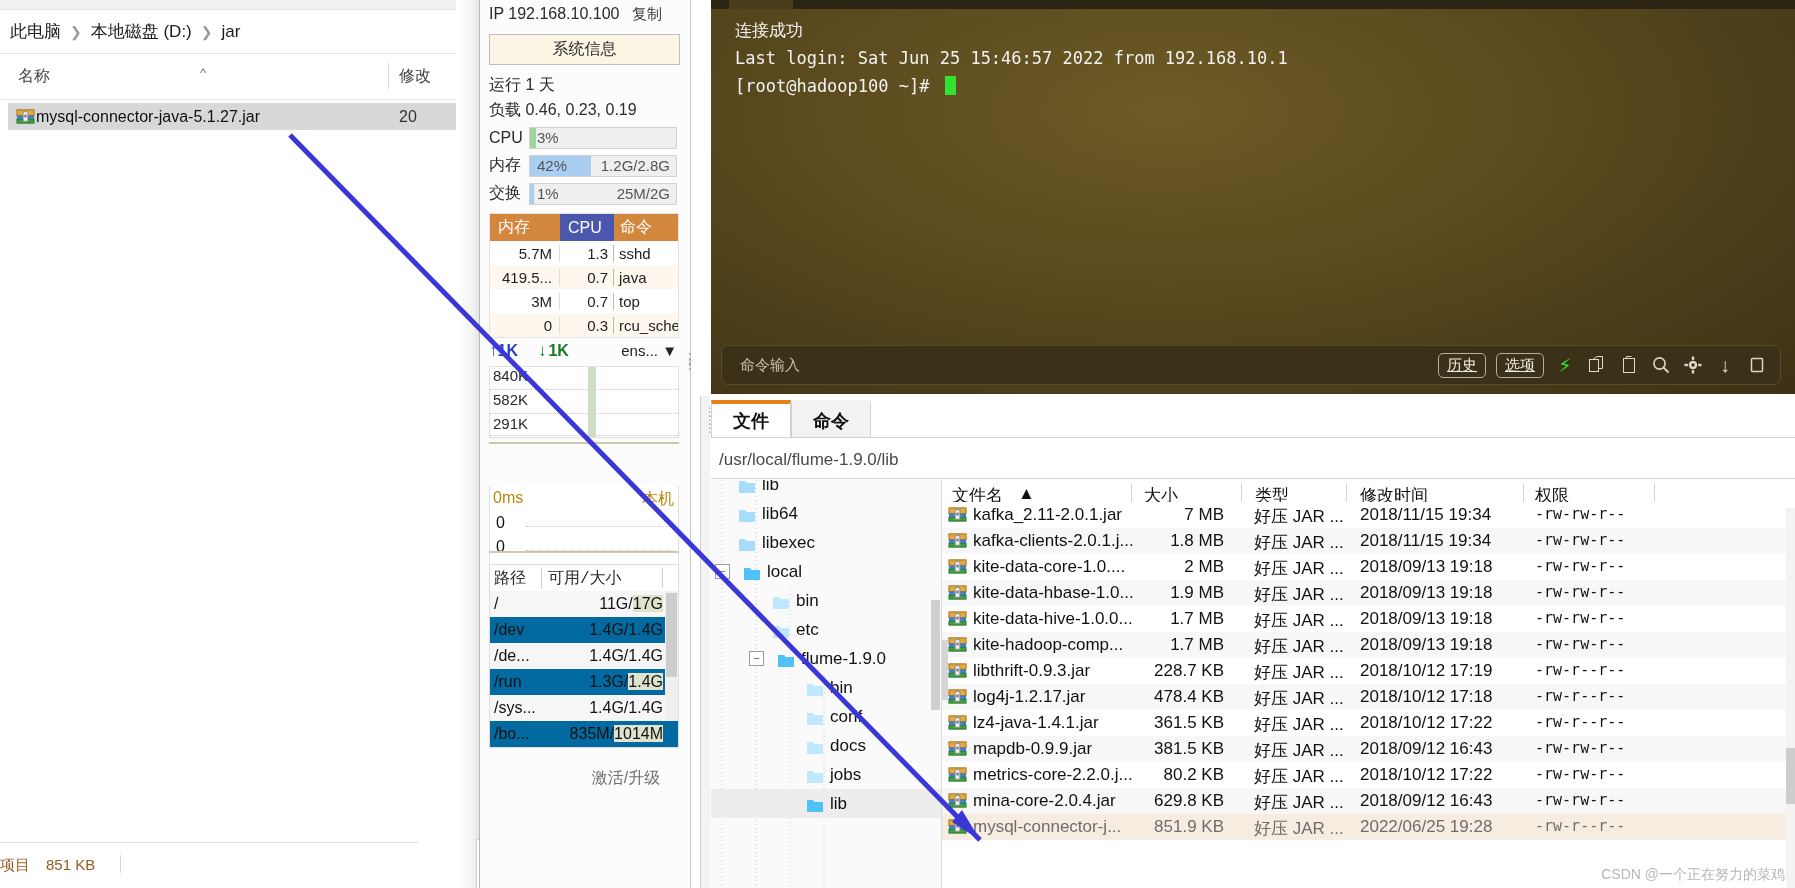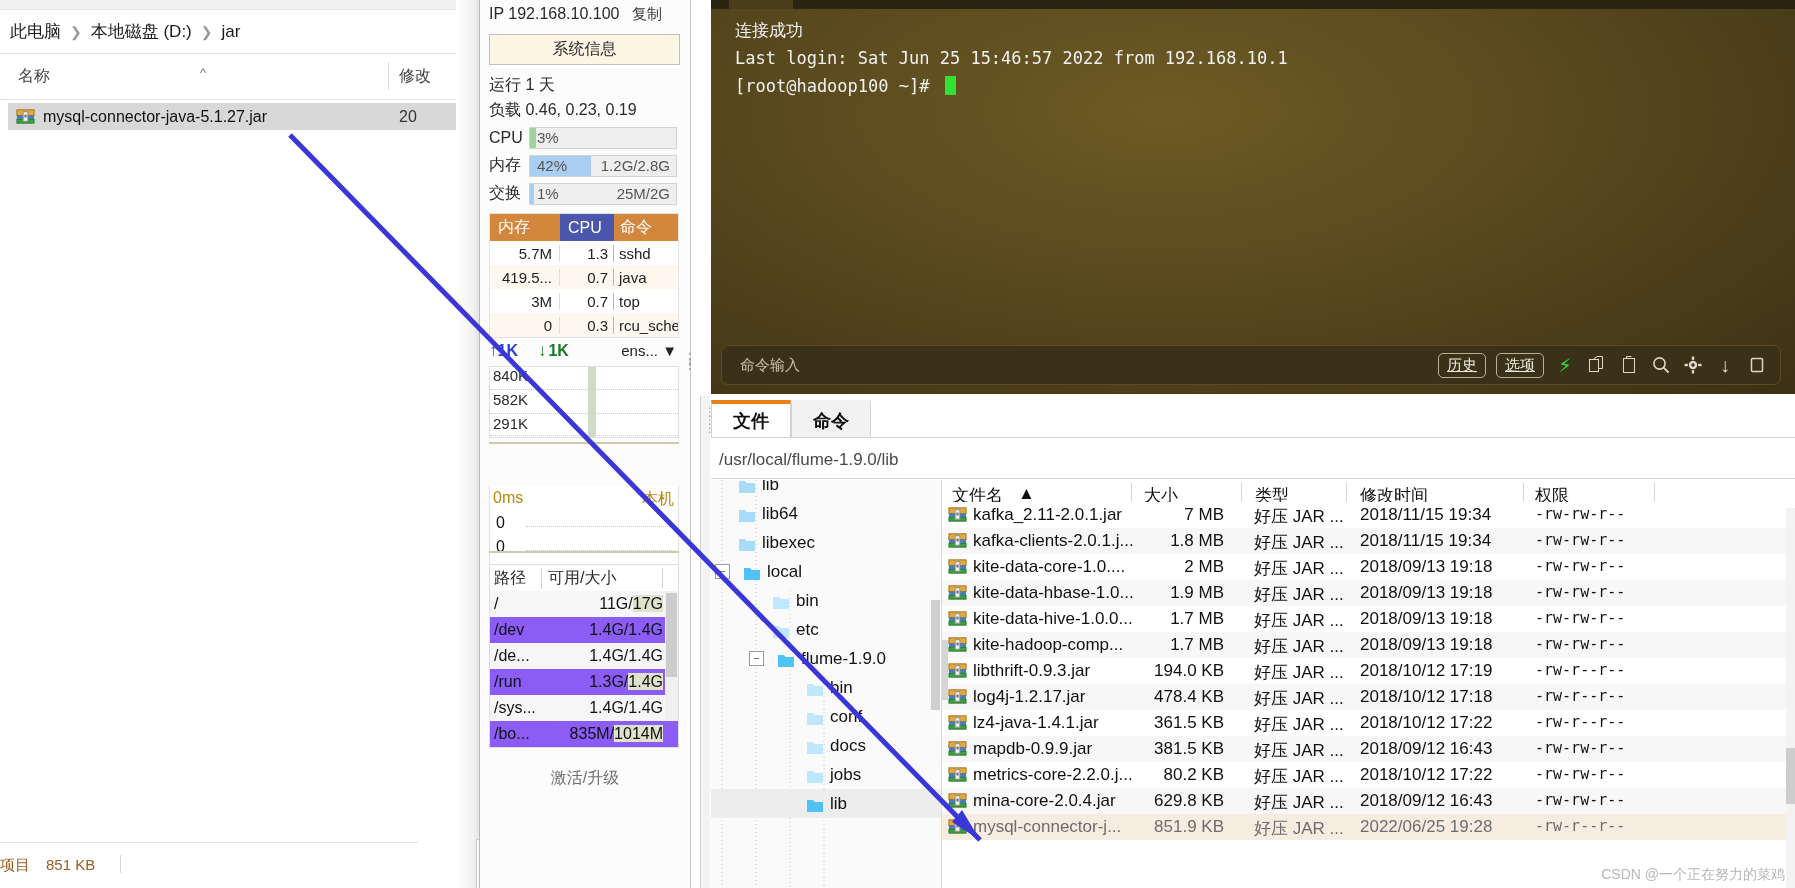--- a/index.html
+++ b/index.html
@@ -16,21 +16,21 @@
   #breadcrumb{position:absolute;left:0;top:10px;width:480px;height:44px;display:flex;align-items:center;padding-left:10px;box-sizing:border-box;border-bottom:1px solid #e5e5e5;}
   .crumb{font-size:17px;color:#1b1b1b;white-space:nowrap;}
   .crumb-sep{font-size:14px;color:#9a9a9a;margin:0 9px;}
   #colhead{position:absolute;left:0;top:55px;width:480px;height:44px;border-bottom:1px solid #e5e5e5;}
   #colhead .ch{position:absolute;top:11px;font-size:16px;color:#444;}
   #ch-name{left:18px;}
   #ch-mod{left:399px;}
   #sortcaret{position:absolute;left:200px;top:10px;font-size:13px;color:#777;}
   #colsep{position:absolute;left:388px;top:62px;width:1px;height:28px;background:#dedede;}
   #filerow{position:absolute;left:8px;top:103px;width:460px;height:27px;background:#d8d8d8;display:flex;align-items:center;}
-  #filerow .fname{font-size:16px;color:#111;margin-left:28px;padding-left:7px;}
+  #filerow .fname{font-size:16px;color:#111;margin-left:28px;}
   #filerow .fdate{position:absolute;left:391px;font-size:16px;color:#333;}
   .zipicon{position:absolute;left:8px;top:4px;width:19px;height:19px;}
   #statusbar{position:absolute;left:0;bottom:0;width:418px;height:45px;border-top:1px solid #e2e2e2;background:#fff;}
   #statusbar .st{position:absolute;top:13px;font-size:15px;color:#9a5b22;}
   #st-items{left:0px;}
   #st-size{left:46px;color:#c2691c;}
   #st-div{position:absolute;left:120px;top:12px;width:1px;height:18px;background:#d8d8d8;}
   #exp-rightedge{position:absolute;left:456px;top:0;width:24px;height:888px;background:linear-gradient(to right,#fff 0%,#f2f2f2 70%,#e2e2e2 100%);}
   #exp-corner{position:absolute;left:476px;bottom:0;width:4px;height:48px;background:#fff;border-left:1px solid #cfcfcf;border-top:1px solid #cfcfcf;}
 
@@ -80,30 +80,30 @@
   #latbox .lat0{position:absolute;left:3px;top:3px;font-size:16px;color:#b8860b;}
   #latbox .local{position:absolute;right:4px;top:3px;font-size:16px;color:#b8860b;}
   #latbox .z{position:absolute;left:6px;font-size:16px;color:#111;}
   #latbox .dotline{position:absolute;left:36px;width:148px;border-top:1px dotted #c9c9c9;}
   #latbottom{position:absolute;left:9px;top:551px;width:190px;height:2px;background:#cfc9ab;}
 
   
   #disktable{position:absolute;left:9px;top:564px;width:190px;border:1px solid #dedede;box-sizing:border-box;background:#fff;}
   #disktable .dhead{display:flex;height:26px;align-items:center;font-size:16px;color:#2a2a2a;}
   .dh-path{width:52px;padding-left:4px;box-sizing:border-box;border-right:1px solid #d0d0d0;}
-  .dh-size{width:120px;padding-left:6px;box-sizing:border-box;}
+  .dh-size{width:120px;padding-left:6px;box-sizing:border-box;font-family:Liberation Mono, monospace;}
   .dh-end{width:14px;border-left:1px solid #d0d0d0;height:20px;}
-  .drow{display:flex;height:26px;font-size:16px;color:#111;align-items:center;background:#8b5cf6;}
+  .drow{display:flex;height:26px;font-size:16px;color:#111;align-items:center;background:#0369a1;}
   .drow:nth-child(even){background:#f6f6f6;}
   .d-path{width:60px;padding-left:4px;box-sizing:border-box;}
   .d-size{width:115px;text-align:right;padding-right:2px;box-sizing:border-box;}
   .d-size .hi{background:#dfe2cd;}
   #disk-scroll{position:absolute;right:0;top:26px;width:13px;height:130px;background:#f0f0f0;}
   #disk-scroll .thumb{position:absolute;left:1px;top:2px;width:11px;height:84px;background:#cdcdcd;}
-  #activate{position:absolute;left:0;top:768px;width:210px;text-align:center;font-size:16px;color:#6f6f6f;cursor:pointer;}
+  #activate{position:absolute;left:0;top:768px;width:210px;text-align:center;font-size:16px;color:#6f6f6f;cursor:pointer;padding-left:41px;}
   #sys-dots{position:absolute;left:683px;top:355px;font-size:14px;color:#9a9a9a;letter-spacing:0;line-height:6px;}
 
   
   #terminal{position:absolute;left:711px;top:0;width:1084px;height:394px;
             background:radial-gradient(ellipse at 42% 28%, #6d5a25 0%, #5a4a1e 42%, #3c3115 100%);}
   #termtabstrip{position:absolute;left:0;top:0;width:1084px;height:9px;background:#2c2413;}
   #termtab{position:absolute;left:18px;top:0;width:64px;height:9px;background:#4a3d1b;}
   #termtext{position:absolute;left:24px;top:16px;right:10px;font-family:"DejaVu Sans Mono","Liberation Mono",monospace;font-size:17px;color:#f2f2f2;line-height:28px;white-space:pre;}
   #cursor{display:inline-block;width:11px;height:19px;background:#31e231;vertical-align:-3px;margin-left:5px;}
   #cmdbar{position:absolute;left:721px;top:345px;width:1060px;height:40px;background:#3b3118;border:1px solid #5b4c25;border-radius:7px;box-sizing:border-box;display:flex;align-items:center;}
@@ -616,21 +616,21 @@
         </div>
         <div class="frow">
           <span class="c c-icon"><svg viewBox="0 0 20 20" width="19" height="19">
               <rect x="1" y="3" width="18" height="6" fill="#e8a93a" stroke="#9d6f18"></rect>
               <rect x="1" y="9" width="18" height="4" fill="#3f7fd0"></rect>
               <rect x="1" y="13" width="18" height="4" fill="#3ca03c" stroke="#2b7a2b"></rect>
               <rect x="7.5" y="5" width="5" height="10" fill="#f2f2f2" stroke="#8d8d8d"></rect>
               <rect x="8.8" y="8" width="2.4" height="3" fill="#777"></rect>
             </svg></span>
           <span class="c c-name">libthrift-0.9.3.jar</span>
-          <span class="c c-size">194.0 KB</span>
+          <span class="c c-size">228.7 KB</span>
           <span class="c c-type">好压 JAR ...</span>
           <span class="c c-mod">2018/10/12 17:19</span>
           <span class="c c-perm">-rw-r--r--</span>
         </div>
         <div class="frow">
           <span class="c c-icon"><svg viewBox="0 0 20 20" width="19" height="19">
               <rect x="1" y="3" width="18" height="6" fill="#e8a93a" stroke="#9d6f18"></rect>
               <rect x="1" y="9" width="18" height="4" fill="#3f7fd0"></rect>
               <rect x="1" y="13" width="18" height="4" fill="#3ca03c" stroke="#2b7a2b"></rect>
               <rect x="7.5" y="5" width="5" height="10" fill="#f2f2f2" stroke="#8d8d8d"></rect>

